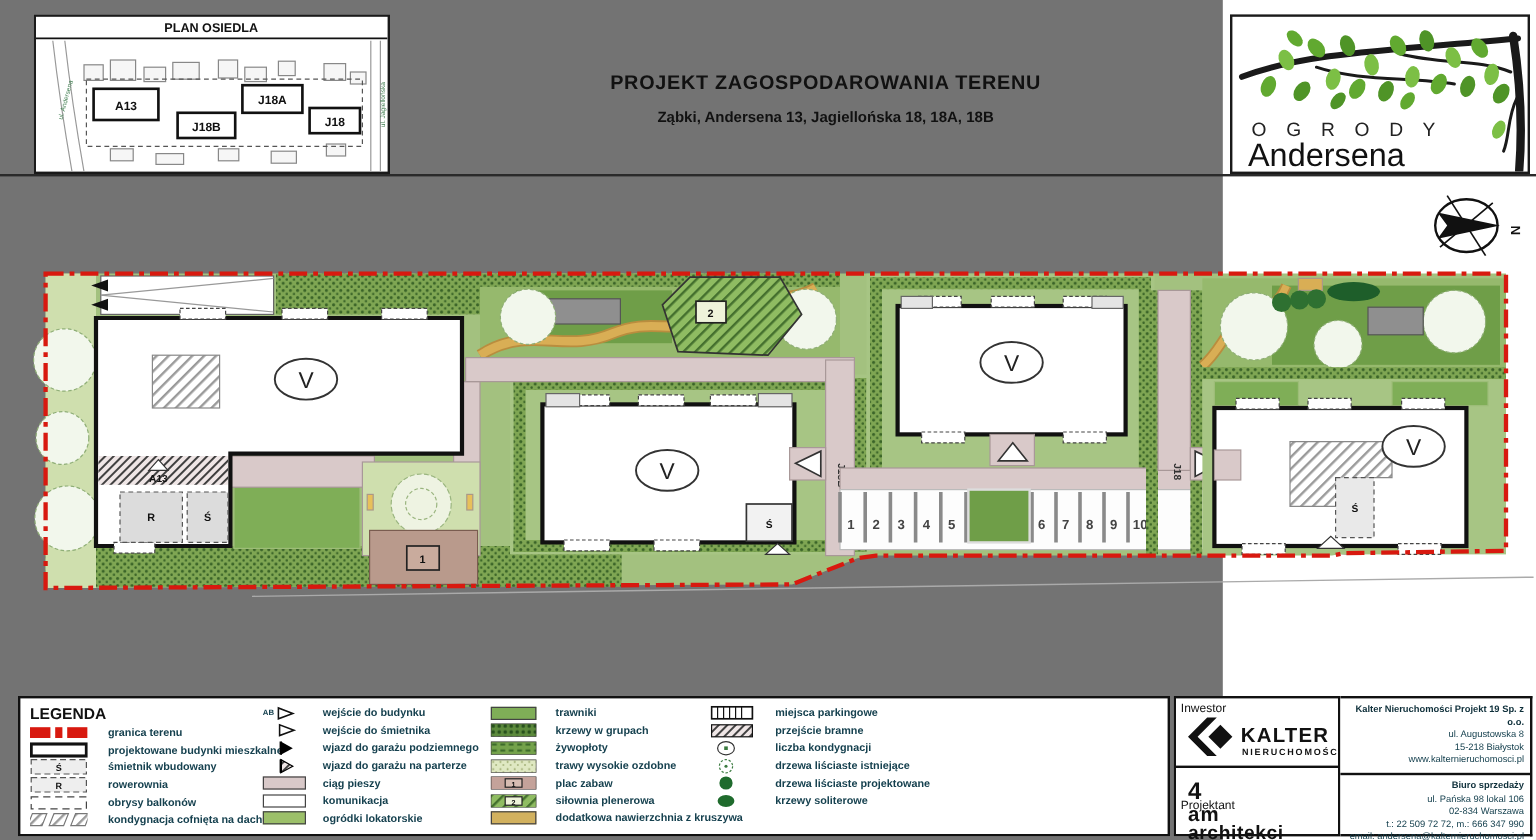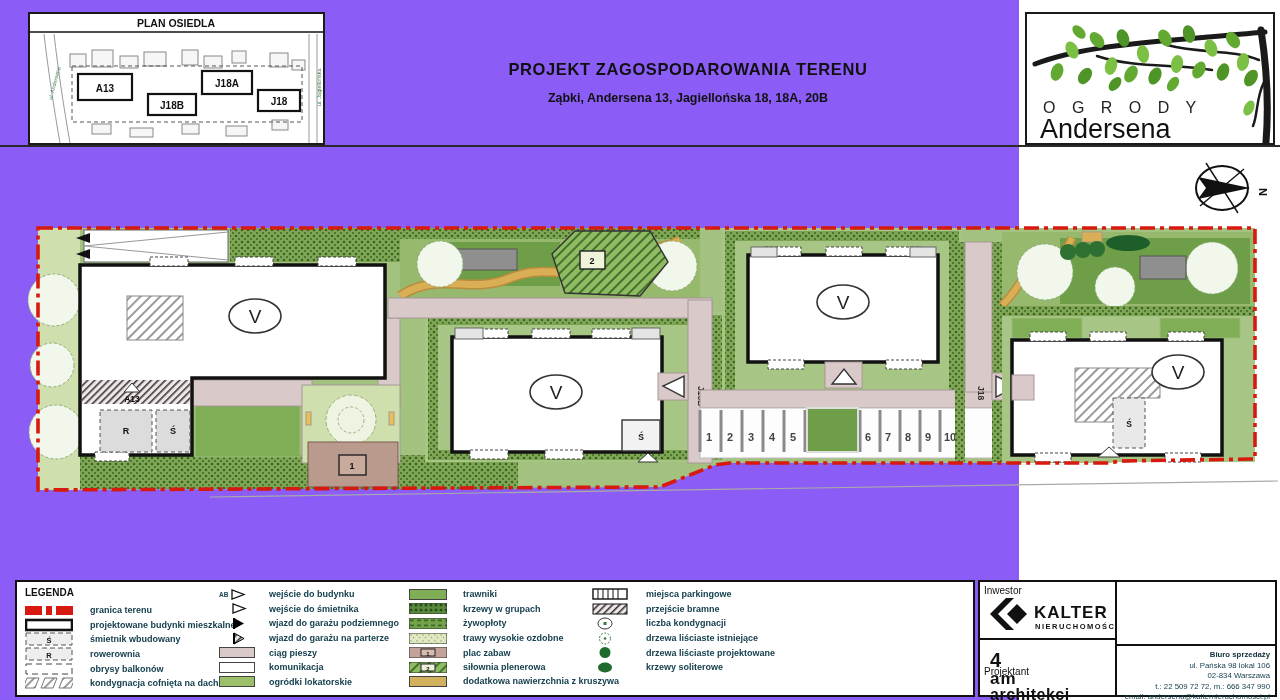--- a/index.html
+++ b/index.html
@@ -1,35 +1,35 @@
 <!DOCTYPE html>
 <html><head>
 <meta charset="utf-8">
 <style>
   * { margin:0; padding:0; box-sizing:border-box; }
   html,body { width:1280px; height:700px; background:#fff; overflow:hidden;
     font-family:"Liberation Sans", sans-serif; color:#222; }
   .abs { position:absolute; }
   
-  #sheet { position:relative; width:1019px; height:700px; background:#8b5cf6; }
+  #sheet { position:relative; width:1019px; height:700px; background:#737373; }
   #header-rule { left:0; top:145px; width:1280px; height:0; border-top:2px solid #2a2a2a; }
   #minimap-box { left:28px; top:12px; width:297px; height:133px; border:2px solid #1a1a1a; background:#fff; }
   #title-area { left:343px; top:12px; width:690px; height:133px; text-align:center; }
   #main-title { margin-top:48px; font-size:16.5px; font-weight:bold; letter-spacing:.6px; color:#111; }
   #sub-title  { margin-top:12px; font-size:12.5px; font-weight:bold; color:#111; }
   #logo-box { left:1025px; top:12px; width:250px; height:133px; border:2px solid #1a1a1a; background:#fff; }
   
   #plan-svg { left:0; top:147px; }
   
   #legend-box { left:15px; top:580px; width:960px; height:117px; border:2px solid #111; background:#fff; }
   .lg-col { position:absolute; top:5px; }
   .lg-row { display:flex; align-items:center; height:14.6px; }
   .lg-sym { flex:0 0 auto; display:flex; align-items:center; justify-content:flex-start; }
   .lg-label { font-size:9px; color:#16414f; font-weight:bold; white-space:nowrap; margin-left:10px; }
-  #lg-title { font-size:10px; font-weight:bold; color:#111; height:16px; }
+  #lg-title { font-size:13px; font-weight:bold; color:#111; height:16px; }
   .swatch { border:1px solid #444; }
   
   #tb-a { left:978px; top:580px; width:139px; height:117px; border:2px solid #111; background:#fff; }
   #tb-b { left:1117px; top:580px; width:160px; height:117px; border:2px solid #111; border-left:none; background:#fff; }
   .tb-label { font-size:10px; font-weight:normal; color:#111; padding:3px 0 0 4px; }
   #tb-a-div { position:absolute; left:0; top:56px; width:100%; border-top:2px solid #111; }
   #tb-b-div { position:absolute; left:0; top:62px; width:100%; border-top:2px solid #111; }
   #kalter-logo { position:absolute; left:4px; top:14px; }
   #designer { position:absolute; left:10px; top:62px; line-height:1; color:#111; }
   #designer .d4 { font-size:20px; font-weight:bold; }
@@ -117,21 +117,21 @@
         <rect x="228" y="76" width="42" height="21" fill="#fff" stroke="#111" stroke-width="2.2"></rect>
         <text x="249" y="91" text-anchor="middle">J18</text>
       </g>
       <text x="22" y="86" font-size="5.5" fill="#3f7d4f" transform="rotate(-75 22 86)">ul. Andersena</text>
       <text x="291" y="92" font-size="5.5" fill="#3f7d4f" transform="rotate(-90 291 92)">ul. Jagiellońska</text>
     </svg>
   </div>
 
   <div id="title-area" class="abs">
     <div id="main-title">PROJEKT ZAGOSPODAROWANIA TERENU</div>
-    <div id="sub-title">Ząbki,  Andersena 13, Jagiellońska 18, 18A, 20B</div>
+    <div id="sub-title">Ząbki,  Andersena 13, Jagiellońska 18, 18A, 18B</div>
   </div>
 
   <div id="logo-box" class="abs">
     <svg width="246" height="129" viewBox="0 0 246 129">
       <g stroke="#1a1a1a" fill="none" stroke-linecap="round">
         <path d="M8,50 C60,30 130,28 238,18" stroke-width="5"></path>
         <path d="M70,42 C105,54 150,50 185,56" stroke-width="2.5"></path>
         <path d="M140,31 C175,40 205,35 232,46" stroke-width="2.5"></path>
         <path d="M234,16 C240,55 242,90 239,128" stroke-width="7"></path>
         <path d="M237,68 C229,84 231,100 226,112" stroke-width="2.5"></path>
@@ -632,20 +632,26 @@
     <div id="tb-a-div"></div>
     <div class="tb-label" style="position:absolute; top:58px; left:0;margin-top:23px;">Projektant</div>
     <div id="designer" style="top:68px;">
       <div class="d4">4</div>
       <div class="dam">am</div>
       <div class="darch">architekci</div>
     </div>
   </div>
 
   <div id="tb-b" class="abs">
+    <div class="tb-right">
+      <div class="b">Kalter Nieruchomości Projekt 19 Sp. z o.o.</div>
+      <div>ul. Augustowska 8</div>
+      <div>15-218 Białystok</div>
+      <div>www.kalternieruchomosci.pl</div>
+    </div>
     <div id="tb-b-div"></div>
     <div class="tb-right" style="position:absolute; top:64px; right:0; left:0;">
       <div class="b">Biuro sprzedaży</div>
       <div>ul. Pańska 98 lokal 106</div>
       <div>02-834 Warszawa</div>
       <div>t.: 22 509 72 72, m.: 666 347 990</div>
       <div>email: andersena@kalternieruchomosci.pl</div>
     </div>
   </div>
 

